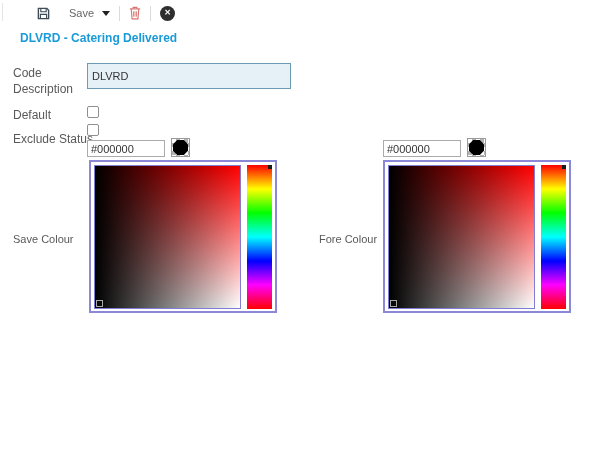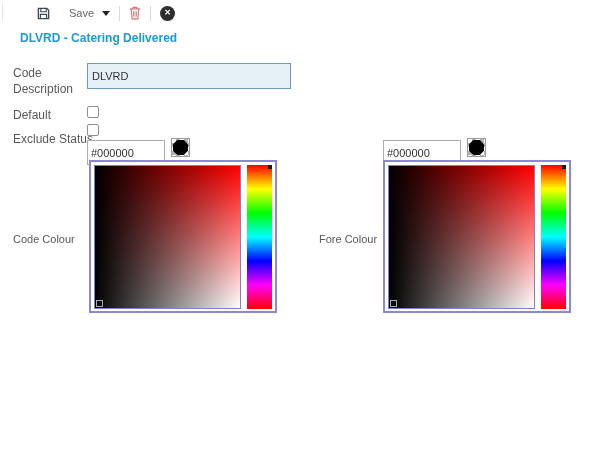--- a/index.html
+++ b/index.html
@@ -31,21 +31,21 @@
   
   .title{position:absolute;left:20px;top:31px;font-size:12px;font-weight:bold;color:#1a9bd7;}
 
   
   .flabel{position:absolute;left:13px;font-size:12px;color:#595959;}
   .tinput{position:absolute;left:87px;width:204px;height:17px;background:#e6f1f7;border:1px solid #6b9cb4;
     font-family:"Liberation Sans",sans-serif;font-size:11px;color:#333;padding:12px 4px;box-sizing:border-box;outline:none;}
   .checkbox{position:absolute;left:87px;width:12px;height:12px;border:1px solid #8f8f8f;border-radius:2px;
     background:#fff;box-sizing:border-box;cursor:pointer;}
 
-  .hexinput{position:absolute;width:78px;height:25px;border:1px solid #ababab;background:#fff;
+  .hexinput{position:absolute;width:78px;height:17px;border:1px solid #ababab;background:#fff;
     font-family:"Liberation Sans",sans-serif;font-size:11px;color:#333;padding:0 3px;box-sizing:border-box;outline:none;}
 
   .swatch{position:absolute;width:19px;height:19px;border:1px solid #9a9a9a;box-sizing:border-box;cursor:pointer;padding:0;
     background-color:#fff;
     background-image:conic-gradient(#b3b3b3 25%, #fff 0 50%, #b3b3b3 0 75%, #fff 0);
     background-size:8px 8px;}
   .swatch-core{position:absolute;inset:1px;background:#000;
     clip-path:polygon(28% 0,72% 0,100% 28%,100% 72%,72% 100%,28% 100%,0 72%,0 28%);}
 
   
@@ -114,21 +114,21 @@
   <div class="flabel" style="top:108px;">Default</div>
   <span class="checkbox" style="top:106px;"></span>
 
   <div class="flabel" style="top:132px;">Exclude Status</div>
   <span class="checkbox" style="top:124px;"></span>
 
   <input class="hexinput" style="left: 87px; top: 140px;" type="text" value="#000000">
   <button class="swatch" style="left:171px;top:138px;">
     <span class="swatch-core"></span>
   </button>
-  <div class="collabel" style="left:13px;top:233px;">Code Colour</div>
+  <div class="collabel" style="left:13px;top:233px;">Save Colour</div>
   <div class="picker" style="left:89px;top:160px;">
     <div class="sv">
       <span class="sv-cursor"></span>
     </div>
     <div class="hue">
       <span class="hue-cursor"></span>
     </div>
   </div>
 
   <input class="hexinput" style="left: 383px; top: 140px;" type="text" value="#000000">

